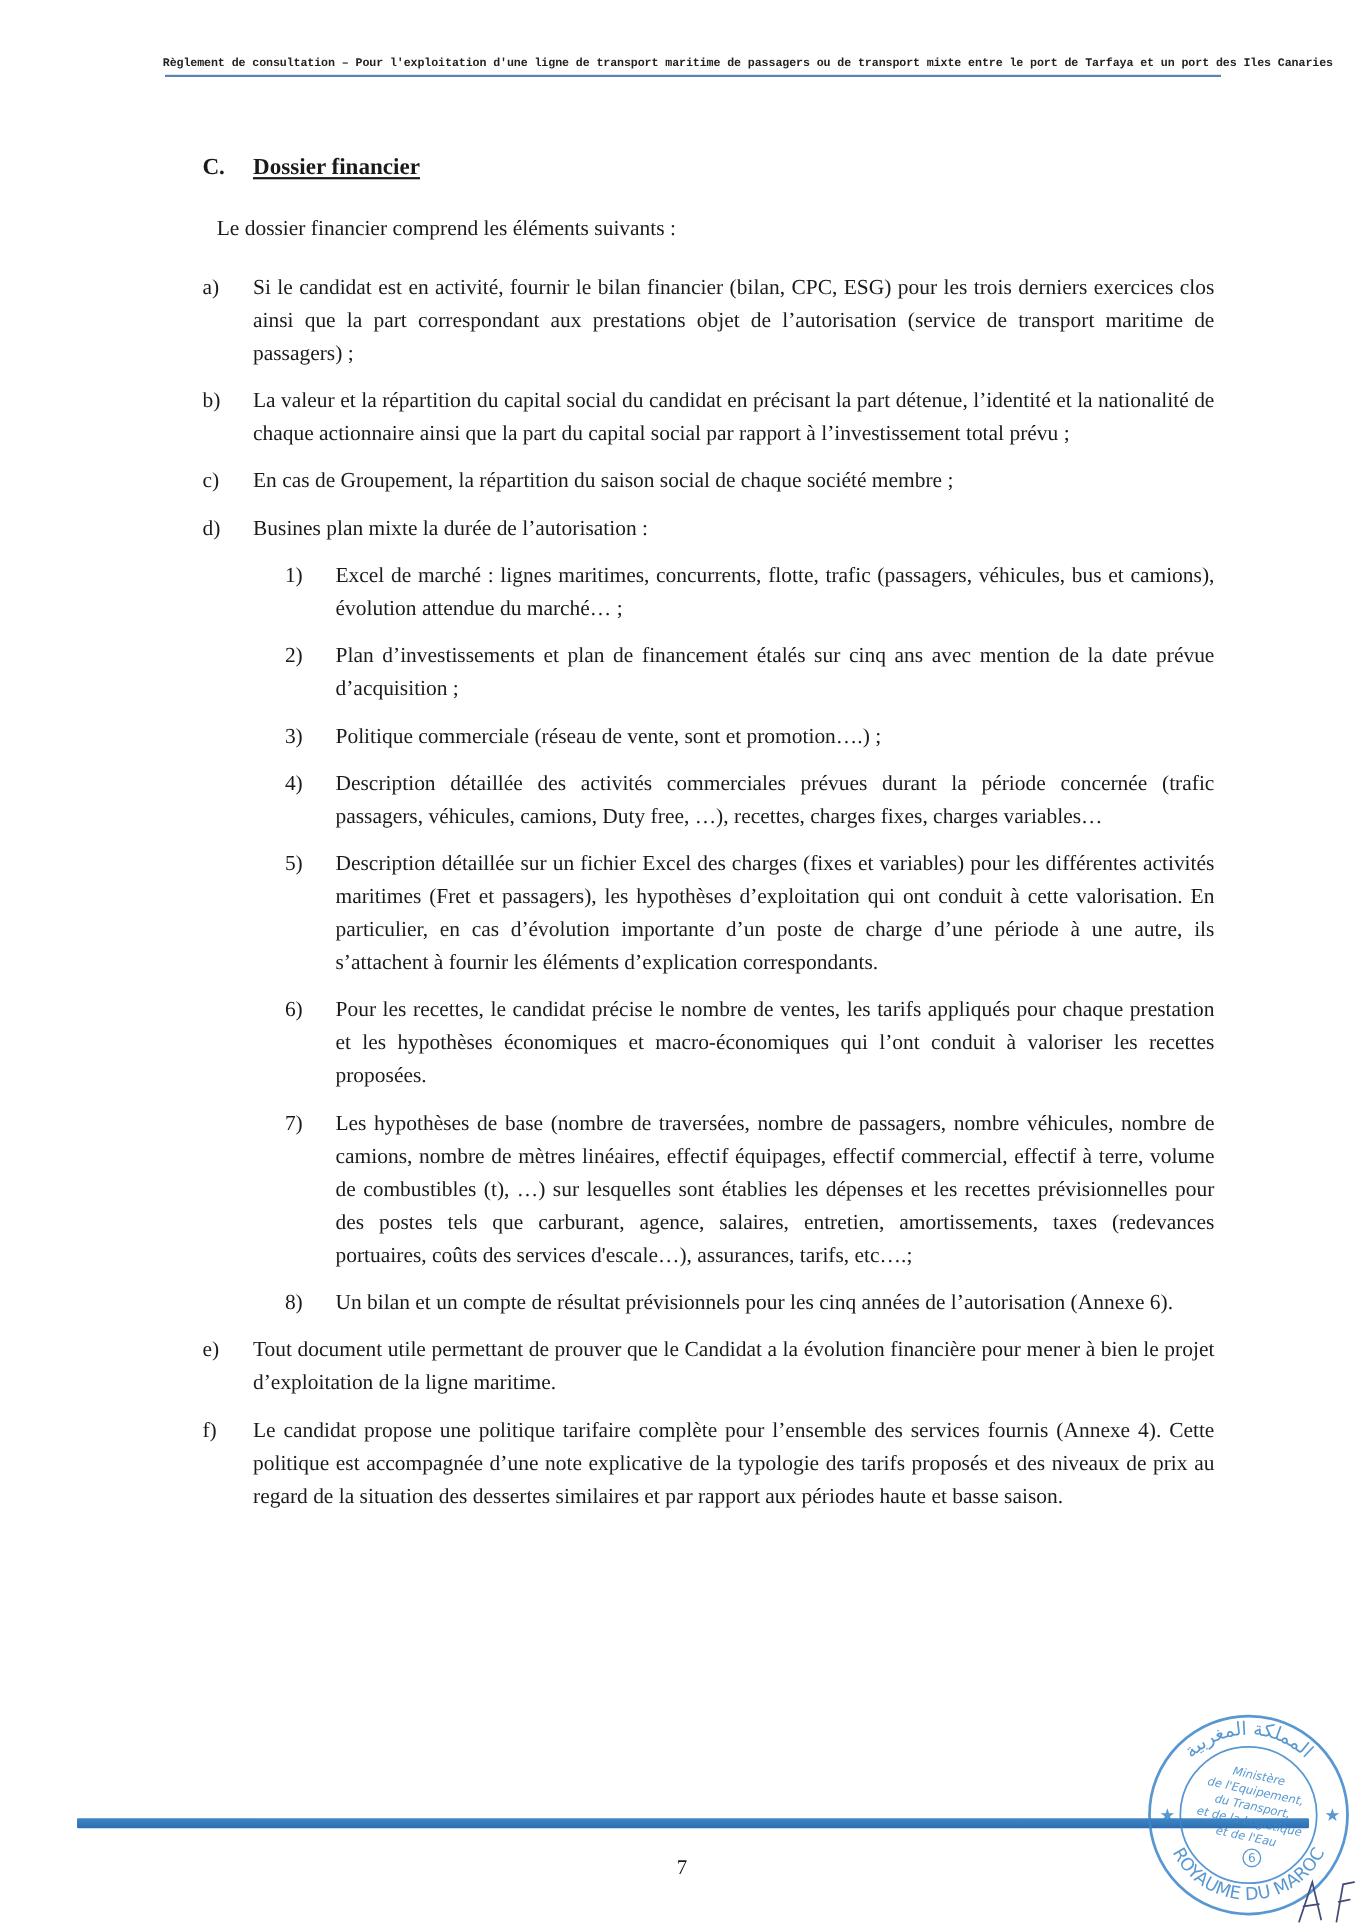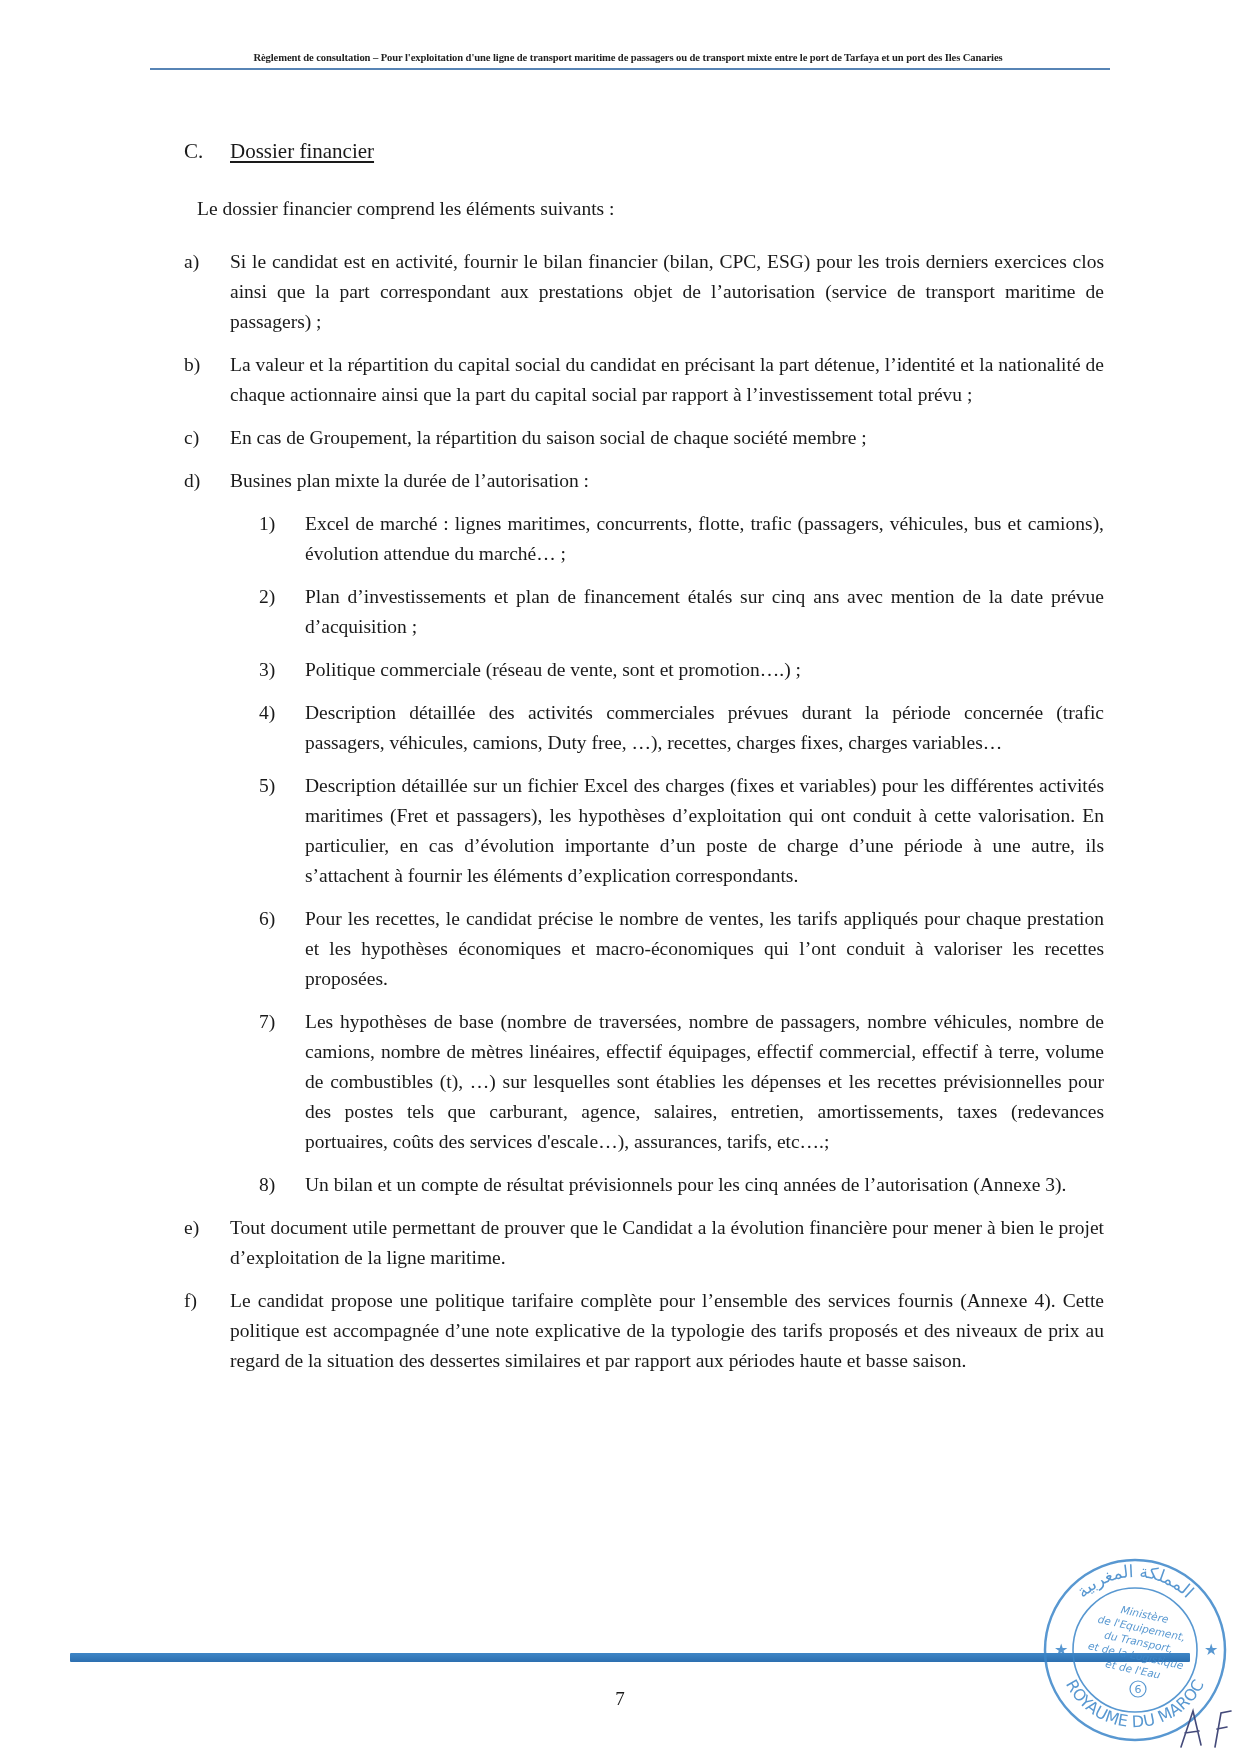--- a/index.html
+++ b/index.html
@@ -14,42 +14,42 @@
       overflow: hidden;
       font-family: "Liberation Serif", serif;
       color: #1a1a1a;
     }
     .header {
       position: absolute;
       left: 148px;
       top: 52px;
       width: 960px;
       text-align: center;
-      font-family: Liberation Serif, serif;
+      font-family: Liberation Mono, monospace;
       font-weight: bold;
       font-size: 10.6px;
       letter-spacing: -0.1px;
       color: #222;
       white-space: nowrap;
     }
     .header-rule {
       position: absolute;
       left: 150px;
       top: 68px;
       width: 960px;
       height: 2px;
       background: #3a6fa8;
       opacity: 0.85;
     }
     .section-title {
       position: absolute;
       left: 184px;
       top: 139px;
       font-size: 21px;
-      font-weight: normal;
+      font-weight: bold;
     }
     .section-title .letter {
       display: inline-block;
       width: 46px;
     }
     .section-title .title-text {
       text-decoration: underline;
       text-underline-offset: 3px;
     }
     .intro {
@@ -172,21 +172,21 @@
     <div class="item">
       <span class="marker">6)</span>
       <span class="text">Pour les recettes, le candidat précise le nombre de ventes, les tarifs appliqués pour chaque prestation et les hypothèses économiques et macro-économiques qui l’ont conduit à valoriser les recettes proposées.</span>
     </div>
     <div class="item">
       <span class="marker">7)</span>
       <span class="text">Les hypothèses de base (nombre de traversées, nombre de passagers, nombre véhicules, nombre de camions, nombre de mètres linéaires, effectif équipages, effectif commercial, effectif à terre, volume de combustibles (t), …) sur lesquelles sont établies les dépenses et les recettes prévisionnelles pour des postes tels que carburant, agence, salaires, entretien, amortissements, taxes (redevances portuaires, coûts des services d'escale…), assurances, tarifs, etc….;</span>
     </div>
     <div class="item">
       <span class="marker">8)</span>
-      <span class="text">Un bilan et un compte de résultat prévisionnels pour les cinq années de l’autorisation (Annexe 3).</span>
+      <span class="text">Un bilan et un compte de résultat prévisionnels pour les cinq années de l’autorisation (Annexe 6).</span>
     </div>
   </div>
 
   <div class="item">
     <span class="marker">e)</span>
     <span class="text">Tout document utile permettant de prouver que le Candidat a la évolution financière pour mener à bien le projet d’exploitation de la ligne maritime.</span>
   </div>
   <div class="item">
     <span class="marker">f)</span>
     <span class="text">Le candidat propose une politique tarifaire complète pour l’ensemble des services fournis (Annexe 4). Cette politique est accompagnée d’une note explicative de la typologie des tarifs proposés et des niveaux de prix au regard de la situation des dessertes similaires et par rapport aux périodes haute et basse saison.</span>

